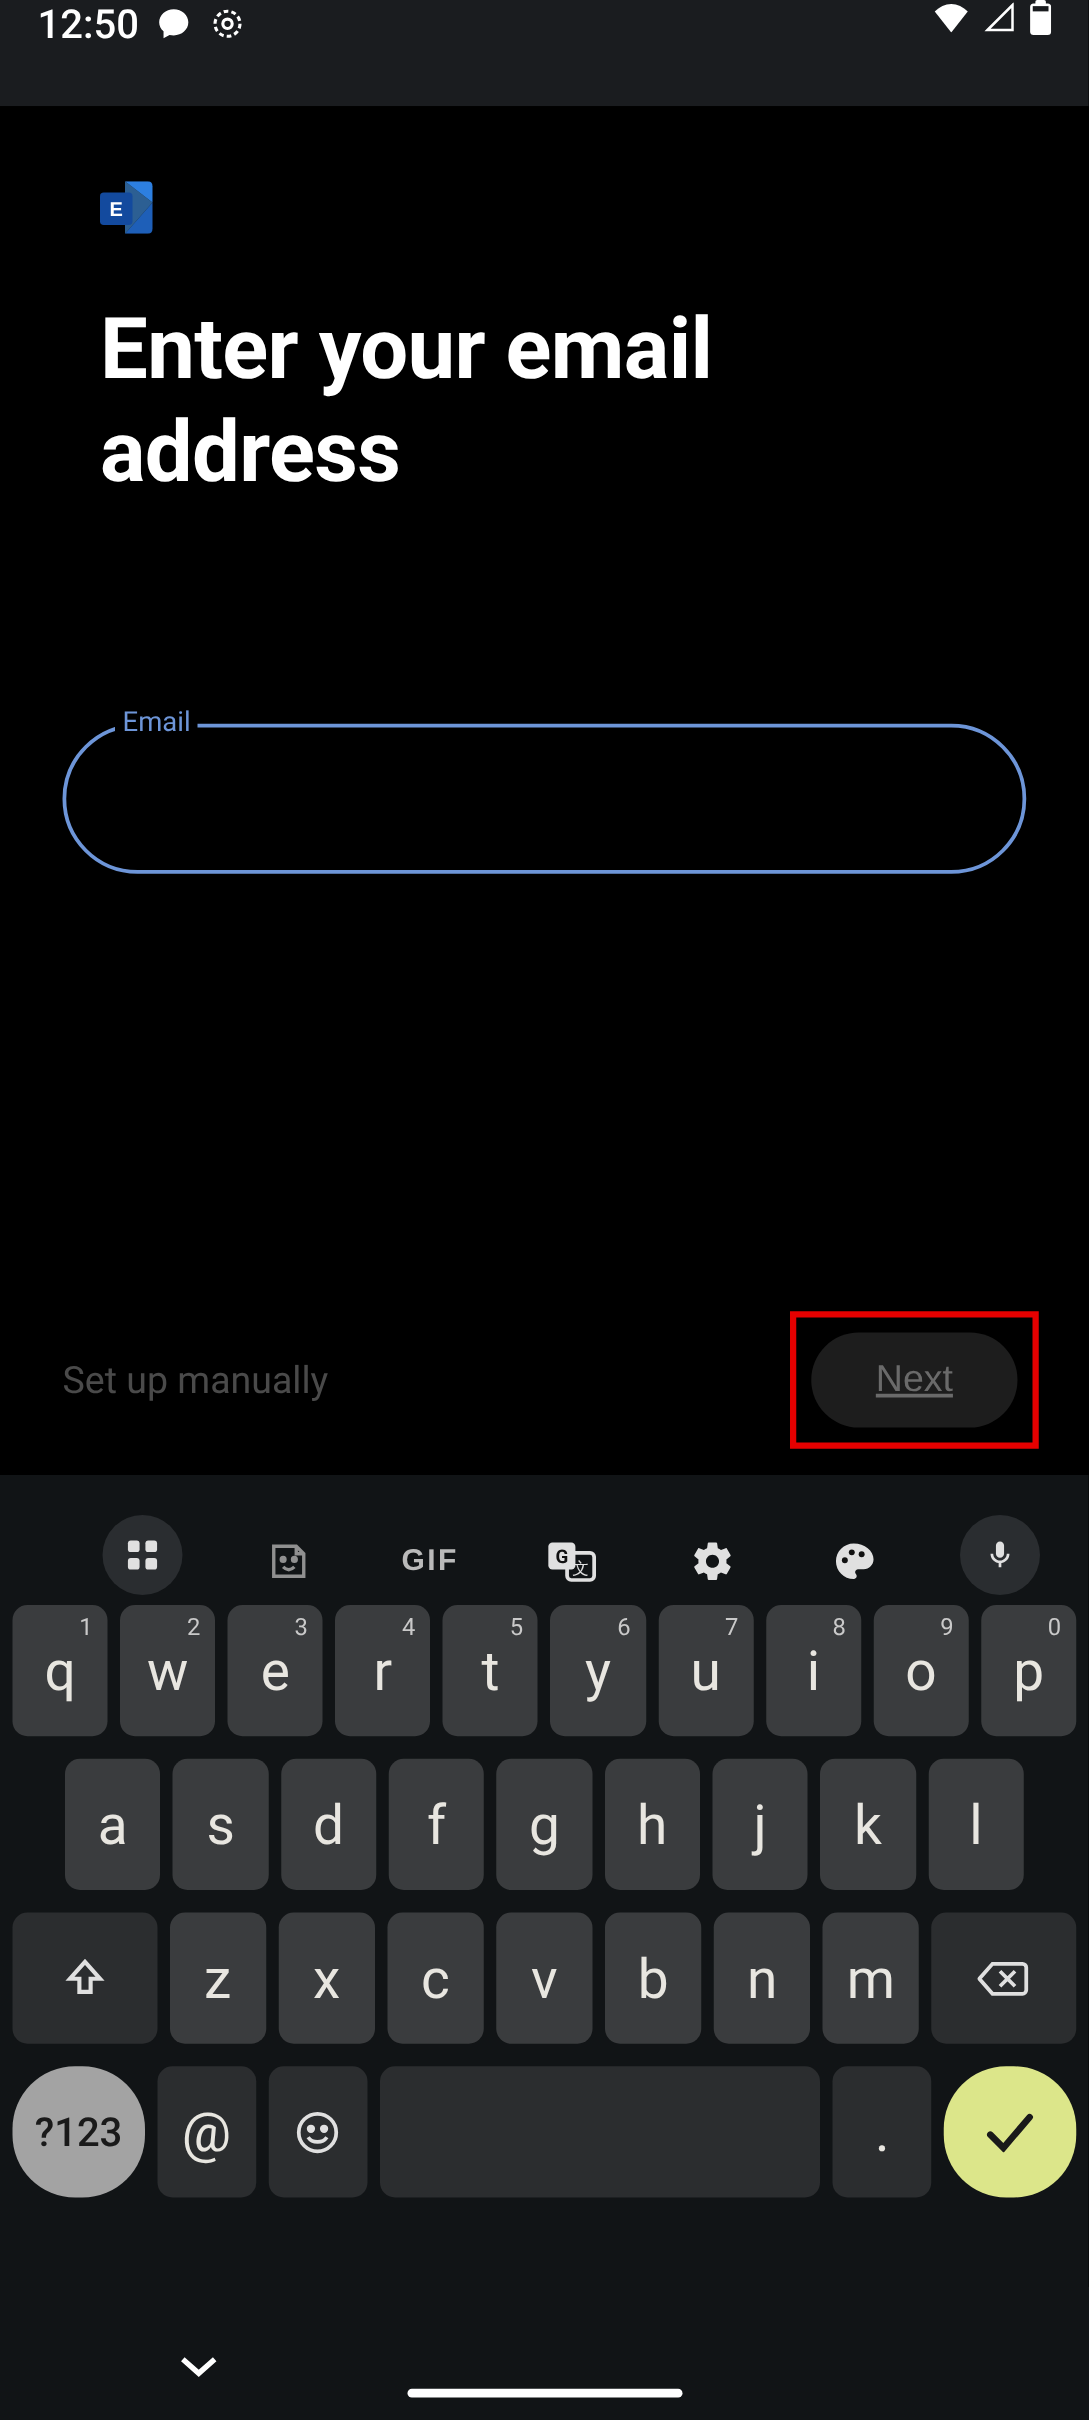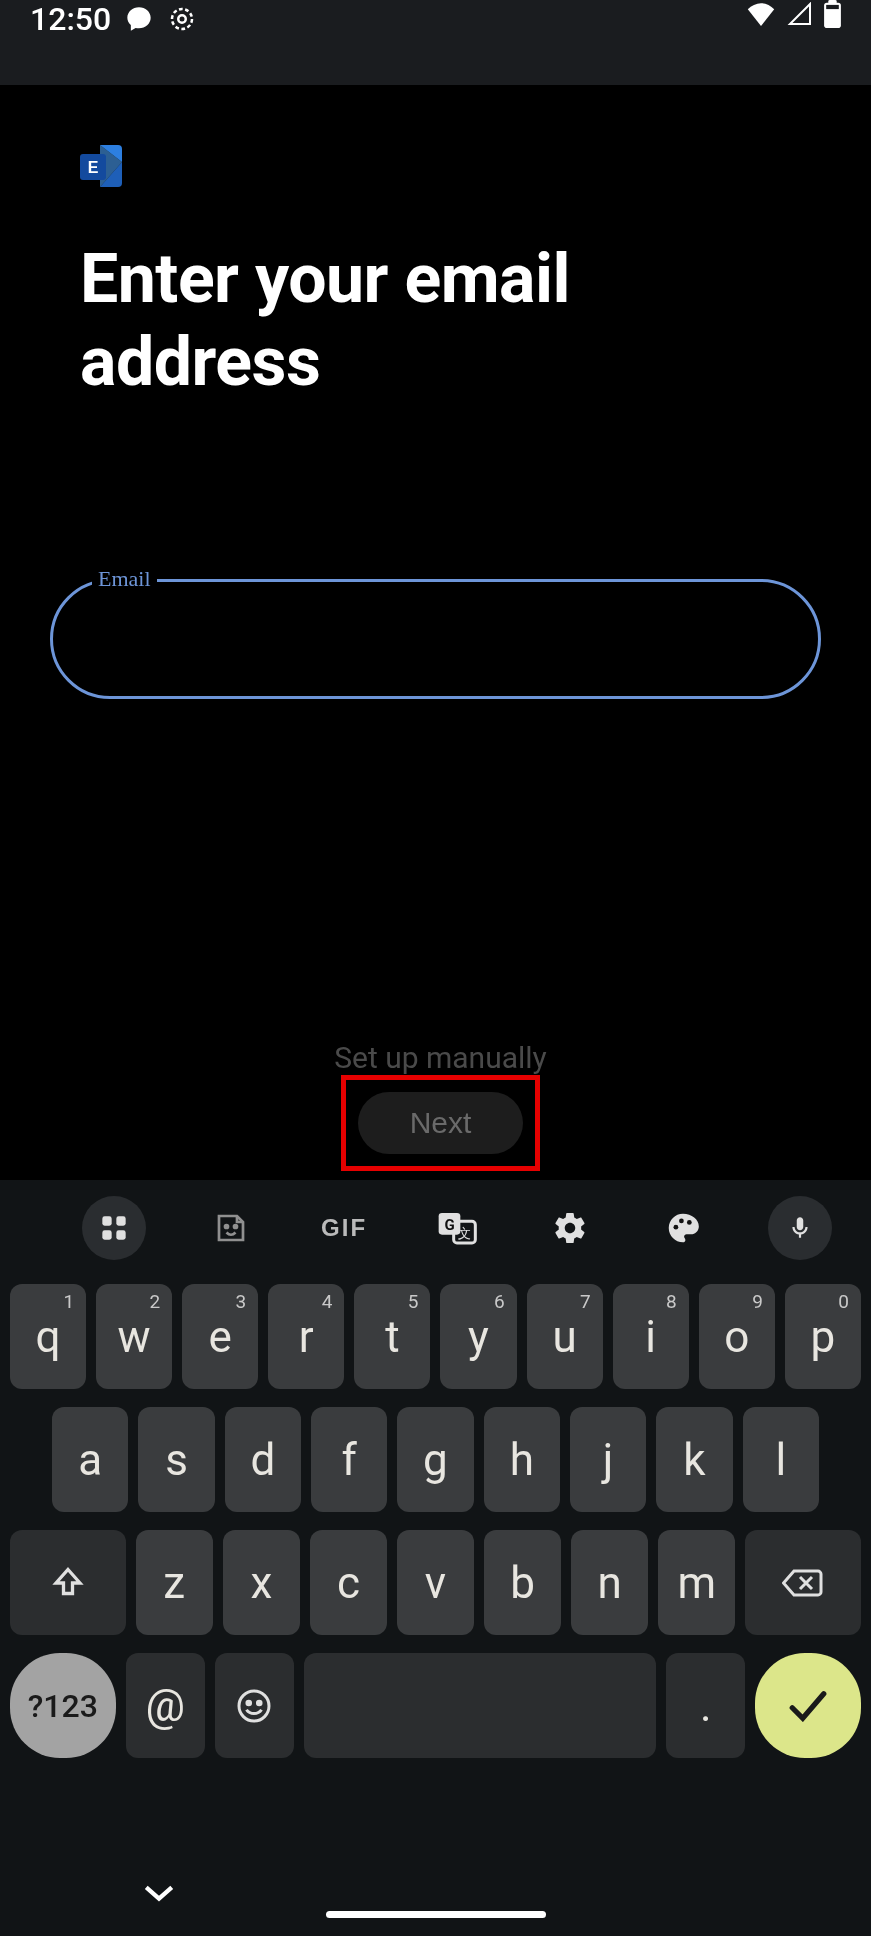--- a/index.html
+++ b/index.html
@@ -11,31 +11,31 @@
   .status-time { font-size: 32px; font-weight: 500; color: #fff; }
   .status-icon { color: #fff; display: inline-flex; }
   .status-right { display: flex; align-items: center; gap: 10px; }
   
   
   .content { padding: 60px 80px 0 80px; background: #000; position: relative; height: 1095px; }
   .app-icon { width: 48px; height: 38px; margin-bottom: 55px; }
   .page-title { font-size: 68px; font-weight: 700; color: #fff; line-height: 1.22; letter-spacing: -0.5px; }
   
   .field-wrap { position: relative; margin-top: 175px; margin-left: -30px; margin-right: -30px; }
-  .field-label { position: absolute; top: -13px; left: 42px; font-size: 22px; color: #6d95d8; background: #000; padding: 0 6px; z-index: 2; font-family: Liberation Serif, serif; }
+  .field-label { position: absolute; top: -13px; left: 42px; font-size: 22px; color: #6d95d8; background: #000; padding: 0 6px; z-index: 2; }
   .email-input { width: 100%; height: 120px; background: #000; border: 3px solid #6d95d8; border-radius: 60px; padding: 0 40px; color: #fff; font-size: 30px; outline: none; }
   
-  .bottom-row { position: absolute; bottom: 9px; left: 50px; right: 40px; display: flex; align-items: center; justify-content: space-between; flex-direction: column; }
+  .bottom-row { position: absolute; bottom: 21px; left: 50px; right: 40px; display: flex; align-items: center; justify-content: space-between; }
   .setup-link { color: #4a4a4a; font-size: 30px; }
   .next-holder { border: 5px solid #e60000; padding: 12px; }
-  .next-btn { width: 165px; height: 62px; background: #1d1d1d; color: #6a6a6a; border: none; border-radius: 40px; font-size: 30px; display:flex; align-items:center; justify-content:center; }
+  .next-btn { width: 165px; height: 76px; background: #1d1d1d; color: #6a6a6a; border: none; border-radius: 40px; font-size: 30px; display:flex; align-items:center; justify-content:center;text-decoration:underline; }
   
   
   .keyboard { background: #111416; height: 756px; width: 100%; display:flex; flex-direction:column; }
-  .kb-toolbar { height: 96px; display: flex; align-items: center; justify-content: space-around; padding: 0 10px; margin-left: 43px; }
+  .kb-toolbar { height: 96px; display: flex; align-items: flex-end; justify-content: space-around; padding: 0 10px; margin-left: 43px; }
   .kb-tool { width: 55px; height: 55px; display: flex; align-items: center; justify-content: center; color: #e0e0e0; }
   .kb-tool.circle { width: 64px; height: 64px; border-radius: 50%; background: #2a2d30; }
   .kb-tool.gif { font-family: Arial; font-weight: bold; font-size: 24px; color: #bababa; letter-spacing: 2px;}
   
   .kb-rows { flex:1; padding: 8px 10px 20px 10px; display:flex; flex-direction:column; gap:18px;}
   .kb-row { display: flex; gap: 10px; }
   .kb-row.r2 { padding: 0 42px; }
   .key { flex: 1; height: 105px; background: #3a3c3e; border-radius: 12px; display: flex; align-items: center; justify-content: center; color: #e8e6e0; font-size: 44px; position: relative; font-family: Roboto, Arial; }
   .key .sup { position: absolute; top: 6px; right: 12px; font-size: 19px; color: #c9c9c9; }
   .key.fn { background: #2b2d2f; }

